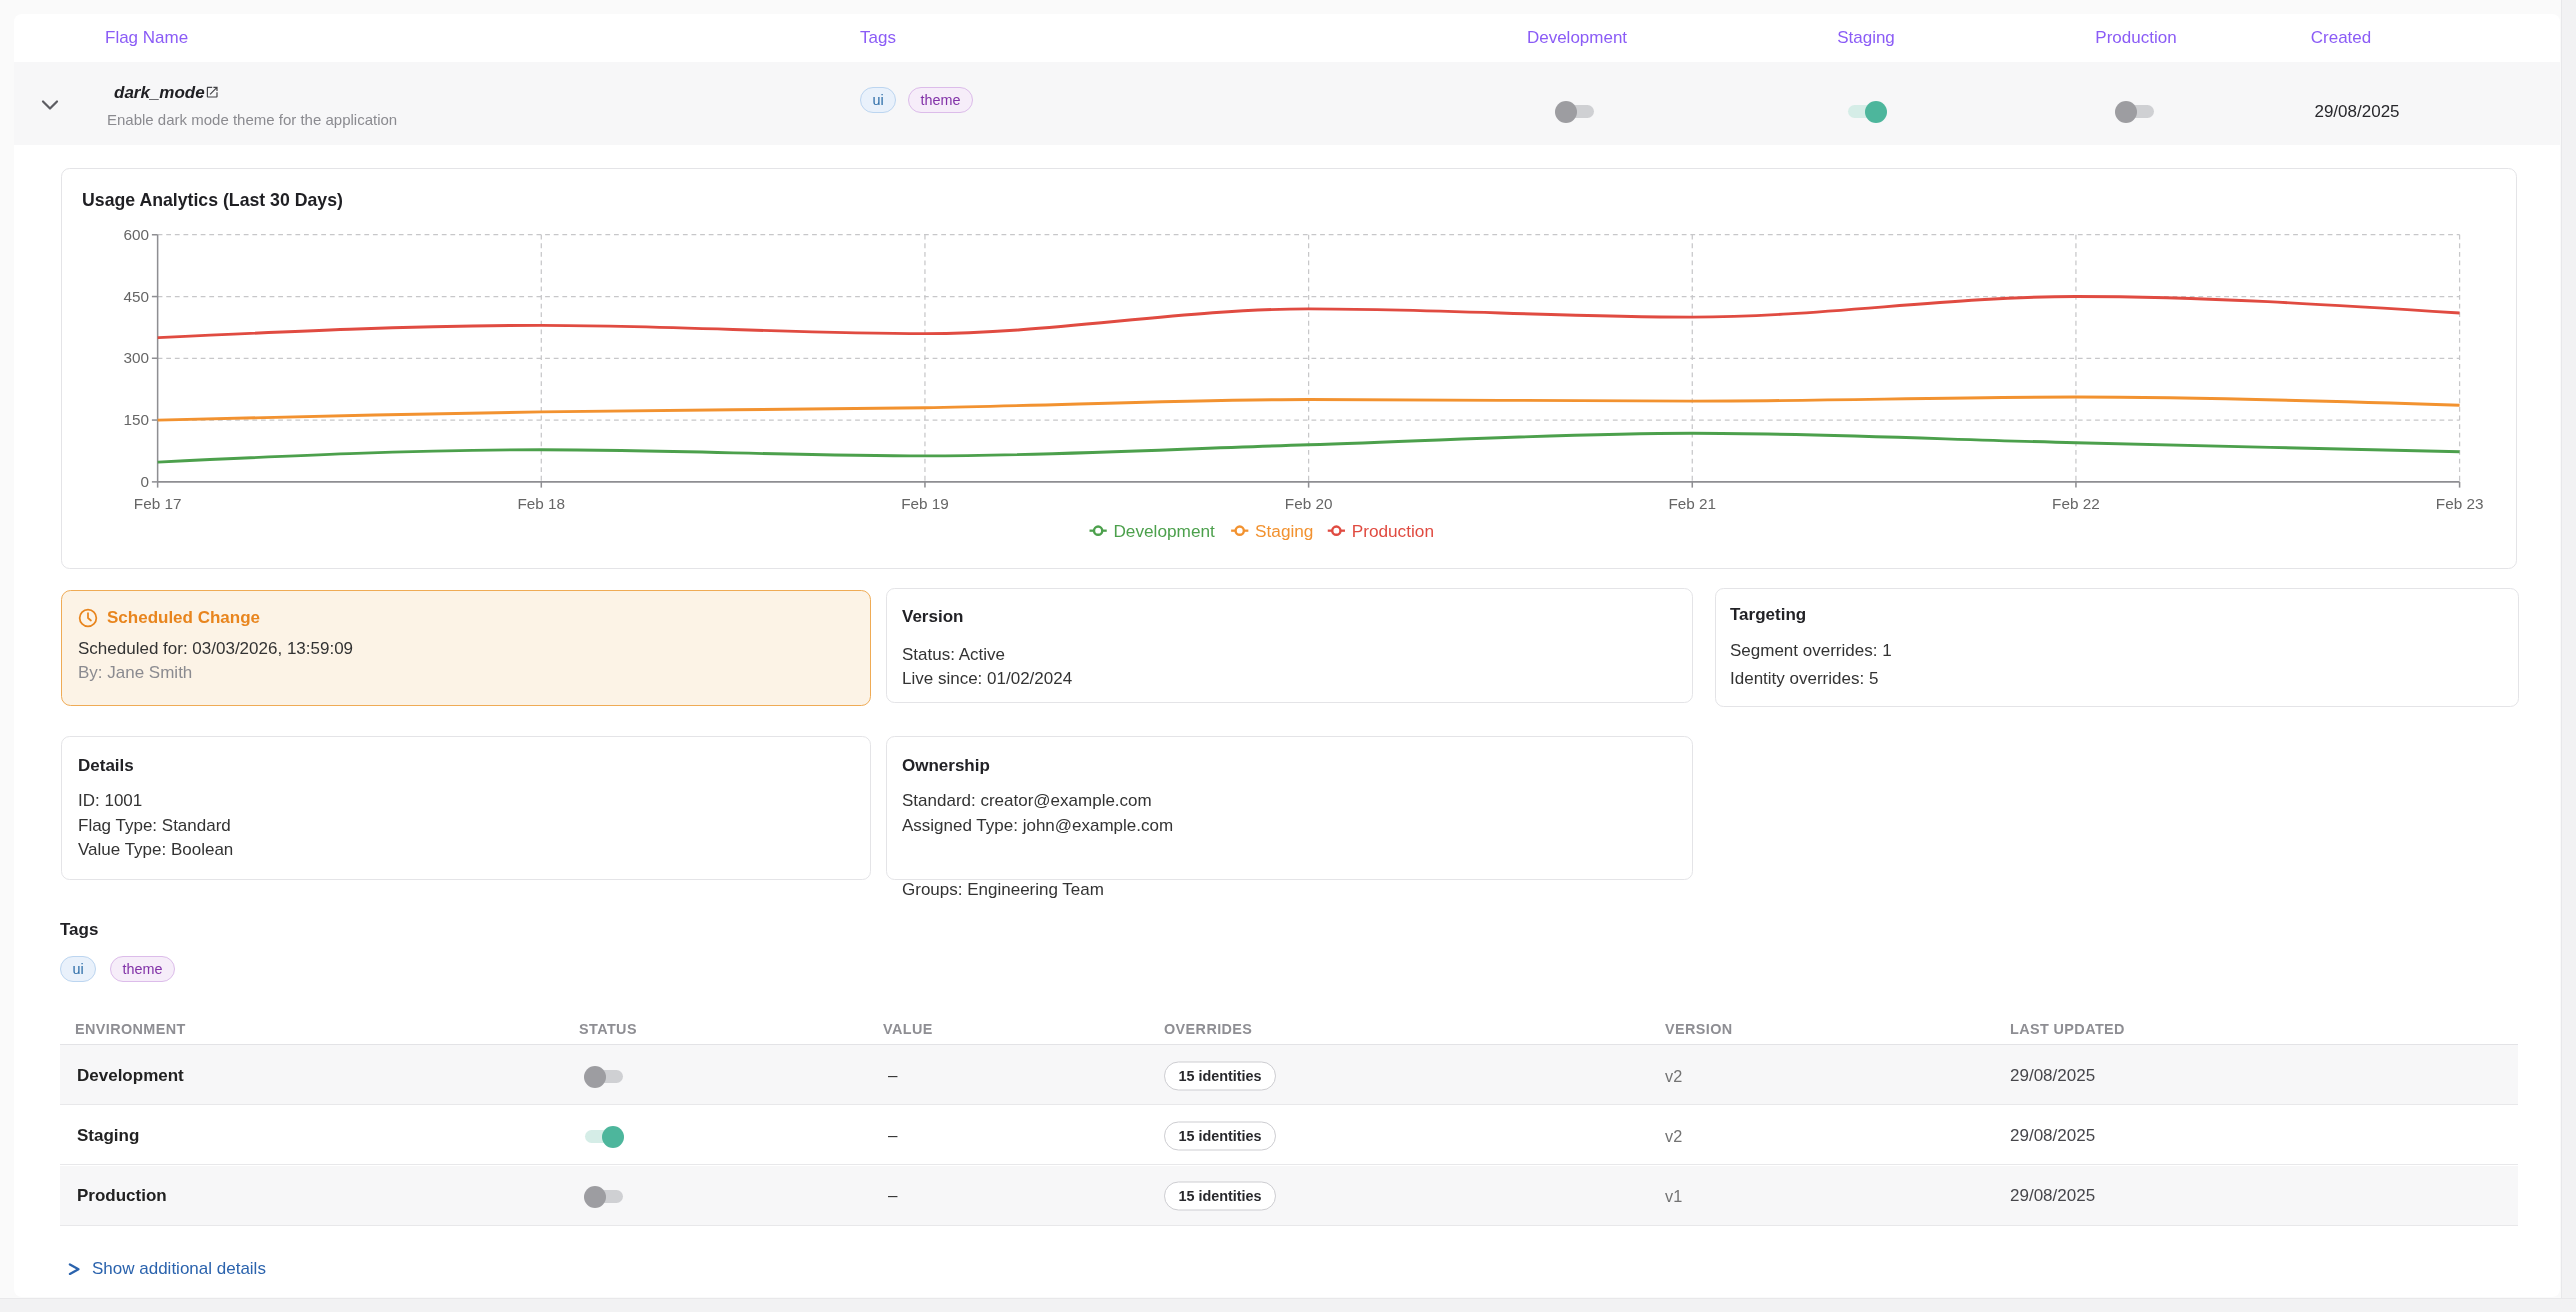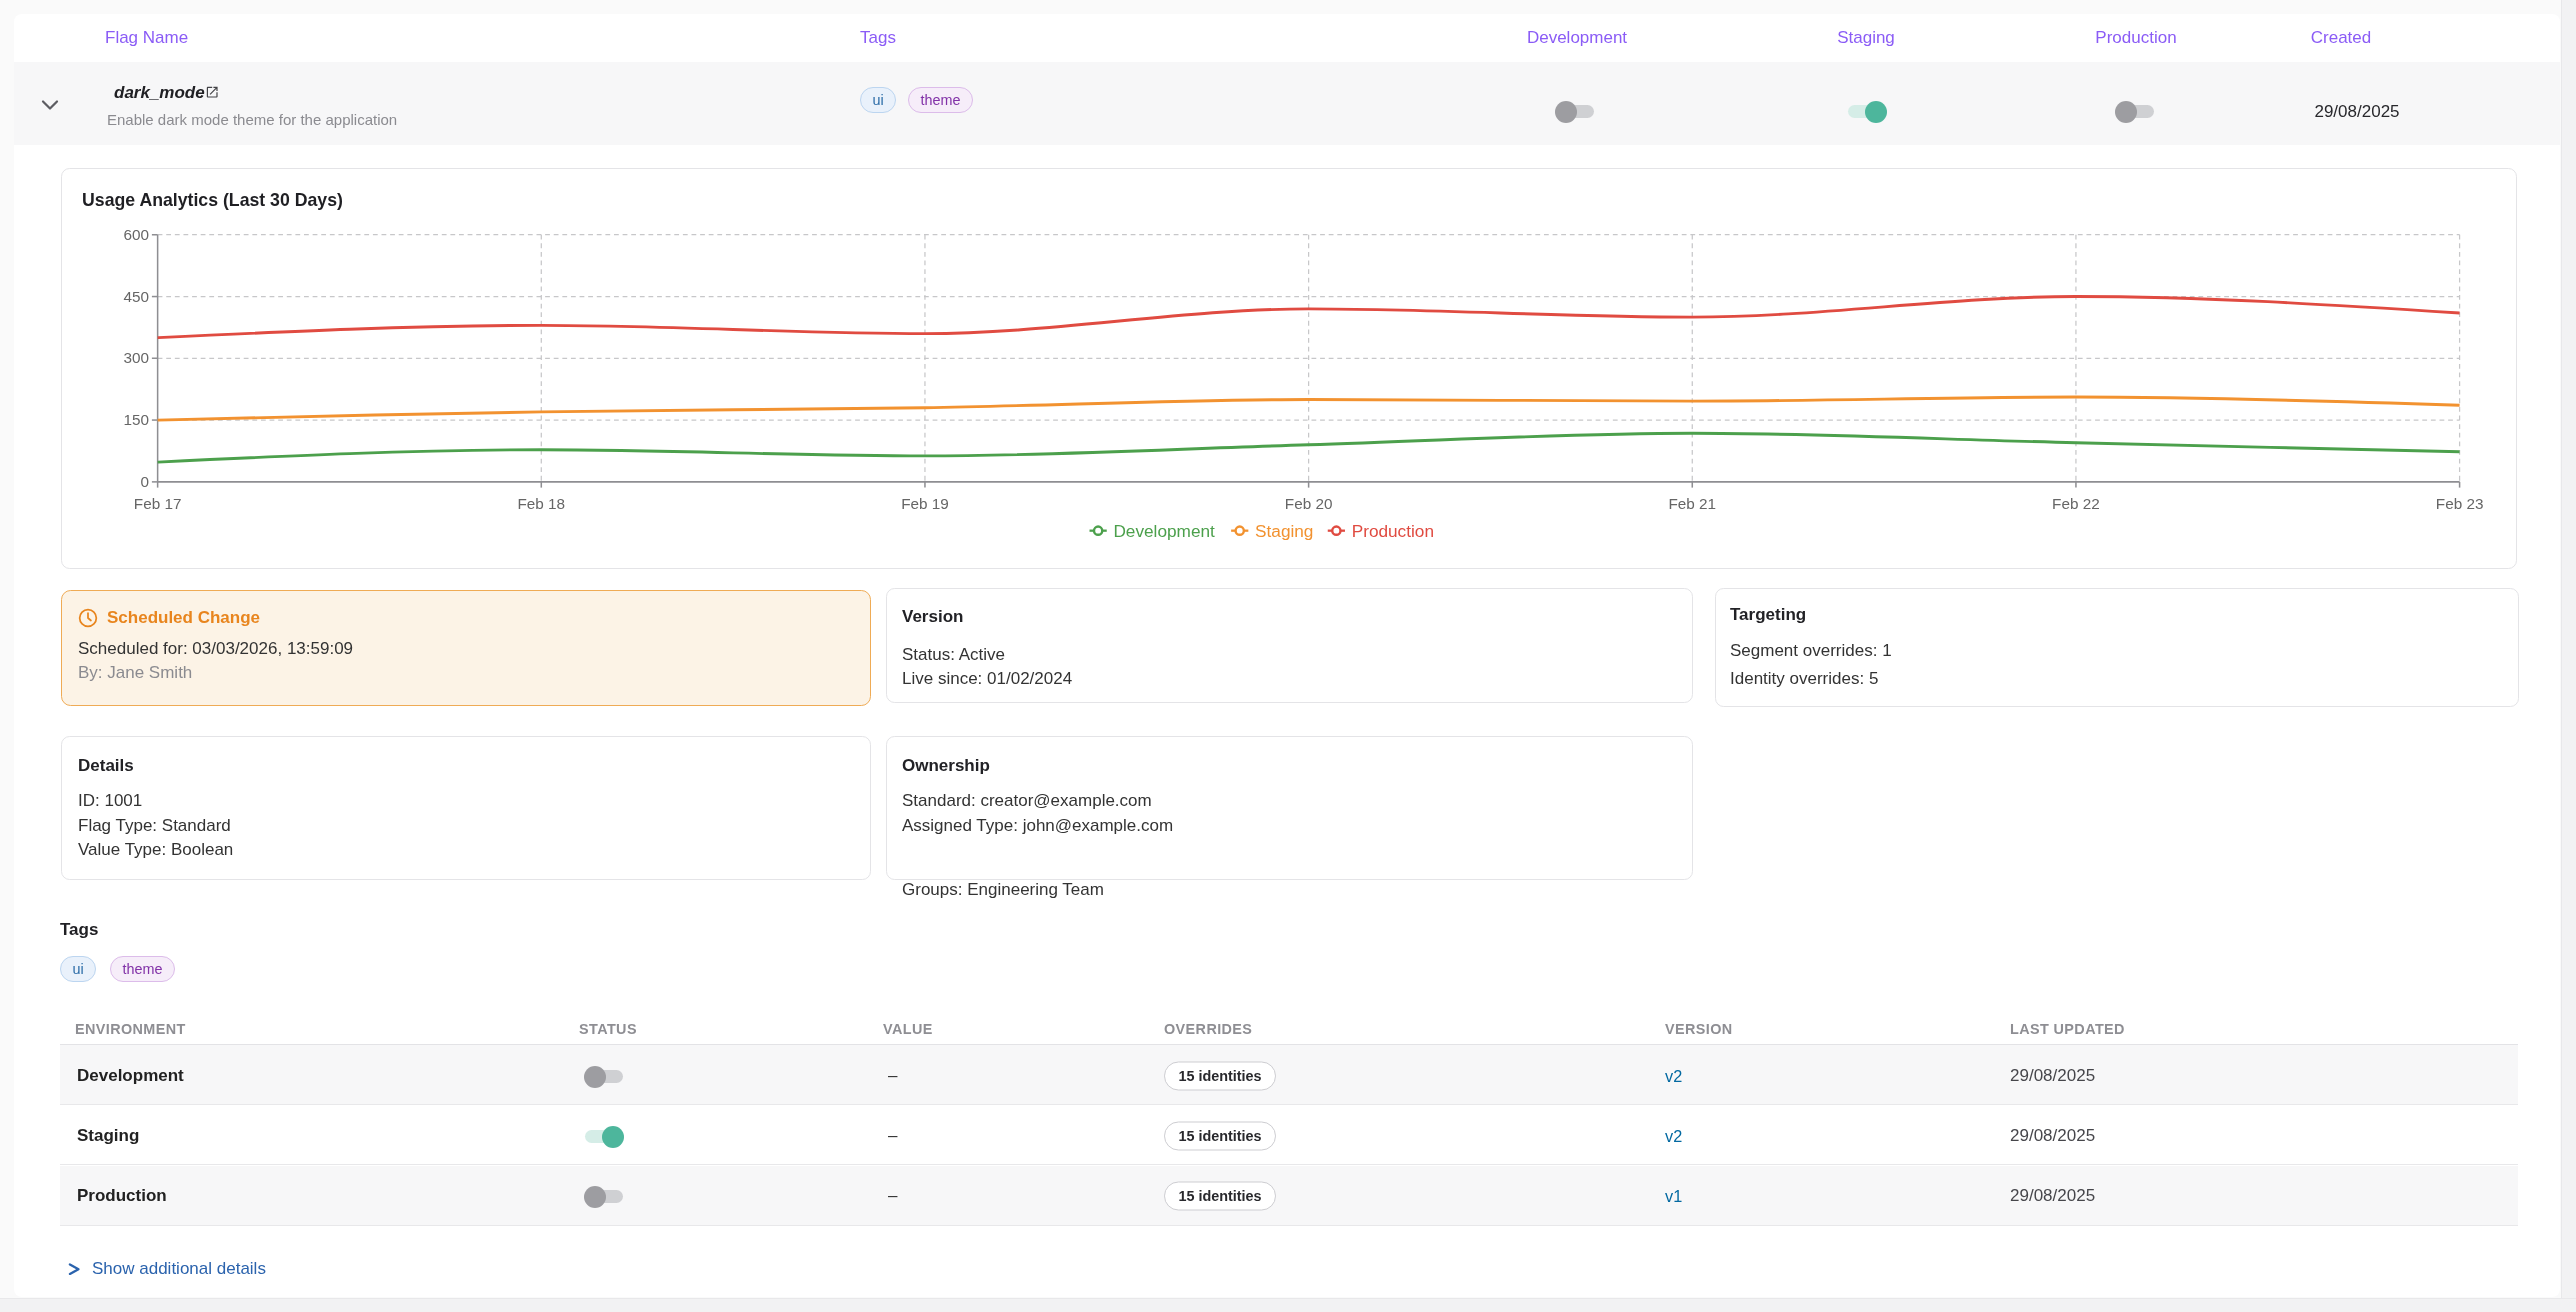--- a/index.html
+++ b/index.html
@@ -33,21 +33,21 @@
 .cardtitle{font-size:17px;font-weight:bold;color:#222226}
 .cline{font-size:17px;color:#333}
 .cgrey{font-size:17px;color:#8b8b90}
 .tagstitle{font-size:17px;font-weight:bold;color:#202024}
 .ehdr{font-size:14.4px;font-weight:bold;color:#8e8e93;letter-spacing:0.4px}
 .erow{position:absolute;left:60px;width:2458px;height:60px}
 .erow.grey{background:#f7f7f8}
 .ename{font-size:17px;font-weight:700;color:#222}
 .edash{font-size:17px;color:#333}
 .pill{position:absolute;transform:translateY(-50%);height:29px;line-height:27px;border:1.4px solid #cdcdd1;border-radius:14.4px;background:#fff;font-size:14.4px;font-weight:bold;color:#29292d;padding:0 13.4px}
-.ever{font-size:16.3px;color:#0369a1}
+.ever{font-size:16.3px;color:#737373}
 .edate{font-size:17px;color:#46464b}
 .link{font-size:17px;color:#2b63ad}
 </style></head>
 <body>
 <div class="page"></div>
 <div class="vt hdr" style="left:105px;top:38px;">Flag Name</div>
 <div class="vt hdr" style="left:860px;top:38px;">Tags</div>
 <div class="vt vc hdr" style="left:1577px;top:38px">Development</div>
 <div class="vt vc hdr" style="left:1866px;top:38px">Staging</div>
 <div class="vt vc hdr" style="left:2136px;top:38px">Production</div>

